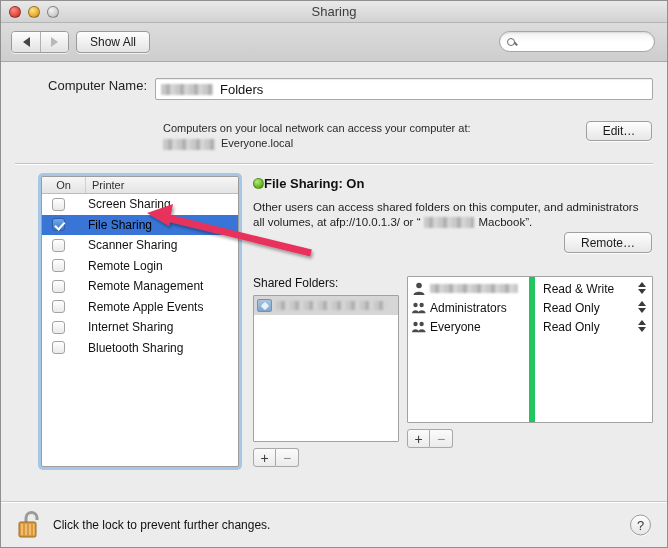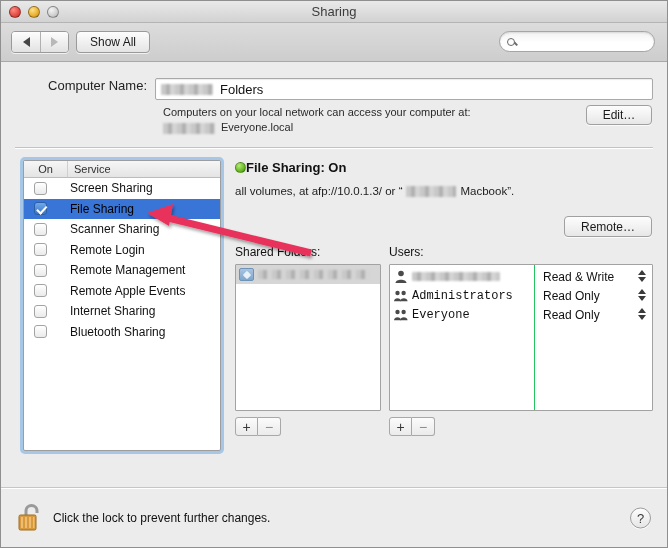--- a/index.html
+++ b/index.html
@@ -107,36 +107,36 @@
     display: flex; align-items: center; padding-left: 5px;
     font-size: 13px; color: #111;
     box-shadow: inset 0 1px 1px rgba(0,0,0,.08);
   }
   .redact {
     display: inline-block; height: 11px; border-radius: 1px;
     background: repeating-linear-gradient(90deg,#c8c8c8 0 5px,#b0b0b0 5px 9px,#d4d4d4 9px 14px);
     filter: blur(1.1px);
     vertical-align: middle;
   }
-  .subrow { display: flex; margin-top: 5px; }
+  .subrow { display: flex; margin-top: 21px; }
   .subtext { margin-left: 148px; font-size: 11px; color: #2a2a2a; line-height: 15px; flex: 1; }
   .editbtn {
     margin-left: auto; margin-right: 1px;
     width: 66px; height: 20px;
     border: 1px solid #a0a0a0; border-radius: 4px;
     background: linear-gradient(to bottom, #fdfdfd 0%, #e7e7e7 100%);
     font-size: 12px; color: #1a1a1a;
     display: flex; align-items: center; justify-content: center;
     align-self: flex-start;
     box-shadow: 0 1px 0 rgba(255,255,255,.8);
   }
   .hrule { height: 1px; background: #c2c2c2; margin: 12px 0 0 0; box-shadow: 0 1px 0 #fff; }
 
   
-  .body { flex: 1 1 auto; display: flex; padding: 12px 14px 0 22px; position: relative; }
+  .body { flex: 1 1 auto; display: flex; padding: 12px 14px 0 14px; position: relative; margin-left: 26px; }
 
   
   .svcwrap {
     width: 198px; height: 291px;
     border: 1px solid #9d9d9d; border-radius: 2px;
     background: #fff; overflow: hidden;
     box-shadow: 0 0 0 3px rgba(110,170,225,.55);
   }
   .svchead {
     display: flex; height: 17px;
@@ -207,21 +207,21 @@
     background: linear-gradient(to bottom,#a9c4e0 0%,#7fa6cd 100%);
     border: 1px solid #6d93b8;
     position: relative; flex: 0 0 auto;
   }
   .foldericon::after {
     content:''; position:absolute; left:4px; top:3px;
     width:6px; height:6px; background:#e8f0f8;
     transform: rotate(45deg); border-radius:1px;
   }
   .usersbox { display: flex; height: 100%; }
-  .users-names { flex: 1 1 auto; border-right: 1px solid #22c55e; padding-top: 2px; font-family: Liberation Mono, monospace; }
+  .users-names { flex: 1 1 auto; border-right: 6px solid #22c55e; padding-top: 2px; }
   .users-perms { width: 117px; padding-top: 2px; position: relative; text-align: right; }
   .userrow { display: flex; align-items: center; height: 19px; padding-left: 4px; gap: 4px; font-size: 12px; color: #111; }
   .permrow { display: flex; align-items: center; height: 19px; padding-left: 8px; font-size: 12px; color: #111; position: relative; }
   .stepper {
     position: absolute; right: 6px; top: 3px;
     display: flex; flex-direction: column; gap: 2px;
   }
   .st-up { width:0;height:0;border-left:4px solid transparent;border-right:4px solid transparent;border-bottom:5px solid #3a3a3a; }
   .st-dn { width:0;height:0;border-left:4px solid transparent;border-right:4px solid transparent;border-top:5px solid #3a3a3a; }
   .uicon { width: 14px; height: 13px; flex: 0 0 auto; }
@@ -232,21 +232,21 @@
     background: linear-gradient(to bottom,#fbfbfb 0%,#ebebeb 100%);
     display: flex; align-items: center; justify-content: center;
     font-size: 14px; color: #3a3a3a; line-height: 1;
   }
   .pmbtn:first-child { border-radius: 3px 0 0 3px; }
   .pmbtn:last-child { border-radius: 0 3px 3px 0; border-left: none; }
   .pmbtn.minus { color: #8a8a8a; }
 
   
   .footer {
-    flex: 0 0 auto; height: 60px;
+    flex: 0 0 auto; height: 46px;
     border-top: 1px solid #c6c6c6;
     display: flex; align-items: center; padding: 0 16px;
     position: relative;
     box-shadow: inset 0 1px 0 #fff;
   }
   .locktext { font-size: 12px; color: #111; margin-left: 10px; }
   .helpbtn {
     position: absolute; right: 16px; top: 50%; transform: translateY(-50%);
     width: 21px; height: 21px; border-radius: 50%;
     border: 1px solid #9d9d9d;
@@ -307,21 +307,21 @@
       <div class="editbtn">Edit…</div>
     </div>
     <div class="hrule"></div>
   </div>
 
   <div class="body">
 
     <div class="svcwrap">
       <div class="svchead">
         <div class="h-on">On</div>
-        <div class="h-svc">Service</div>
+        <div class="h-svc">Printer</div>
       </div>
       <div id="svcrows">
           <div class="svcrow">
             <span class="cbx"></span>
             <span class="svcname">Screen Sharing</span>
           </div>
           <div class="svcrow selected">
             <span class="cbx on"></span>
             <span class="svcname">File Sharing</span>
           </div>
@@ -351,41 +351,41 @@
           </div>
         </div>
     </div>
 
     <div class="rightpane">
       <div class="statusline">
         <span class="greendot"></span>
         <span class="statustext">File Sharing: On</span>
       </div>
       <div class="desc">
+        <div>Other users can access shared folders on this computer, and administrators</div>
         <div><span>all volumes, at afp://10.0.1.3/ or “</span><span class="redact" style="width:50px;margin:0 4px;"></span><span>Macbook”.</span></div>
       </div>
       <div class="optionsbtn">Remote…</div>
 
       <div class="listsrow">
         <div class="col-folders">
           <div class="collabel">Shared Folders:</div>
           <div class="listbox">
             <div class="folderrow">
               <span class="foldericon"></span>
               <span class="redact" style="width:112px;height:9px;"></span>
             </div>
           </div>
           <div class="plusminus">
             <div class="pmbtn">+</div>
             <div class="pmbtn minus">−</div>
           </div>
         </div>
 
         <div class="col-users">
-          <div class="collabel">Users:</div>
           <div class="listbox">
             <div class="usersbox">
               <div class="users-names" id="usernames">
                   <div class="userrow">
                     <svg class="uicon" viewBox="0 0 14 13">
                       <circle cx="7" cy="3.5" r="2.8" fill="#4a4a4a"></circle>
                       <path d="M1.5 13 C1.5 8.5 12.5 8.5 12.5 13 Z" fill="#4a4a4a"></path>
                     </svg>
                     <span class="redact" style="width: 88px; height: 9px;"></span>
                   </div>

